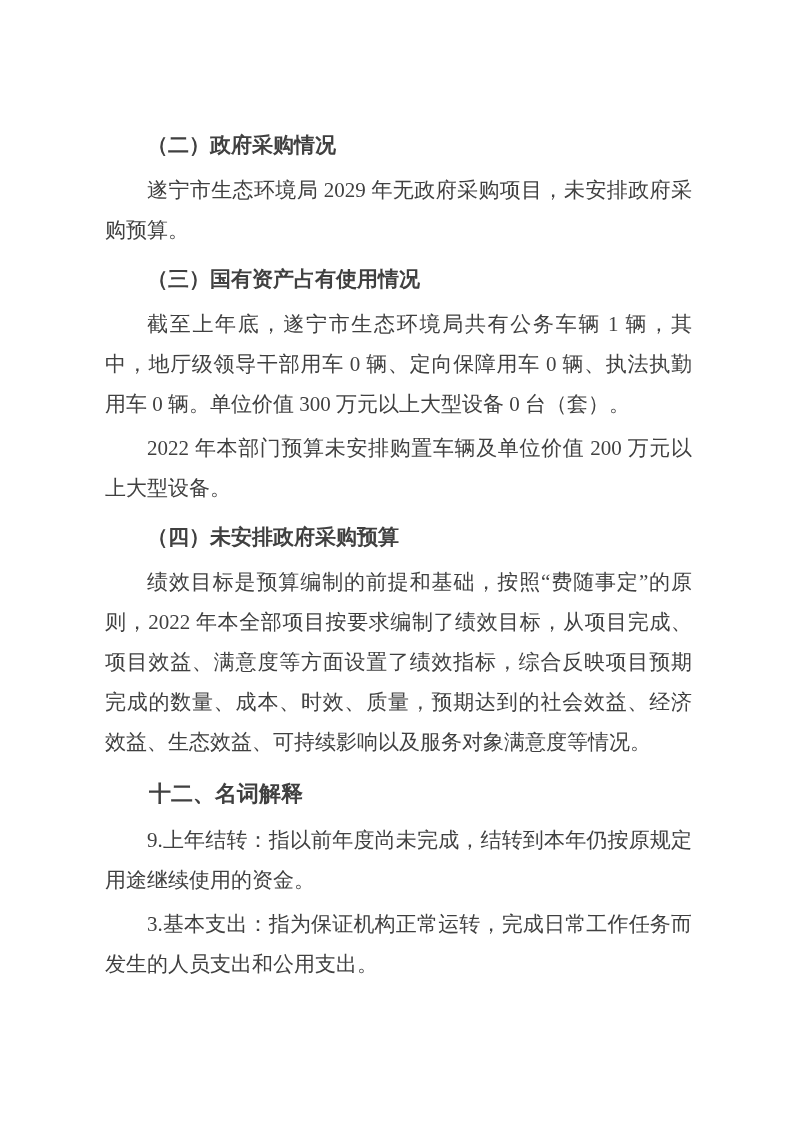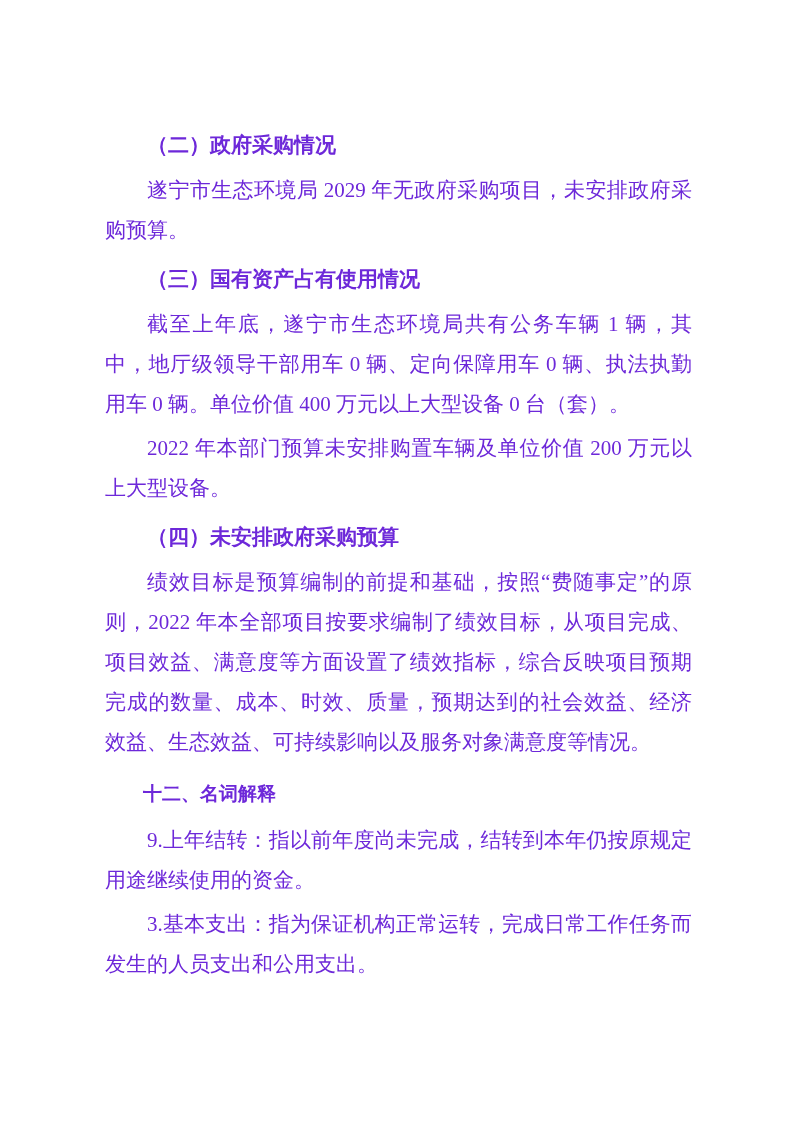--- a/index.html
+++ b/index.html
@@ -32,38 +32,38 @@
   }
   .hd {
     margin: 9px 0 5px 0;
     font-size: 21px;
     font-weight: bold;
     text-indent: 2em;
     text-align: left;
   }
   .hd-sans {
     font-family: "Liberation Sans", "DejaVu Sans", sans-serif;
-    font-size: 19px;
+    font-size: 22px;
     font-weight: 700;
     margin: 12px 0 6px 0;
   }
 </style>
 </head>
 <body>
 
 <div class="page" style="background: rgb(255, 255, 255);">
-  <div class="content" style="color: #6d28d9;">
+  <div class="content" style="color: #404040;">
 
     <h3 class="hd">（二）政府采购情况</h3>
 
     <p class="para">遂宁市生态环境局 2029 年无政府采购项目，未安排政府采购预算。</p>
 
     <h3 class="hd">（三）国有资产占有使用情况</h3>
 
-    <p class="para">截至上年底，遂宁市生态环境局共有公务车辆 1 辆，其中，地厅级领导干部用车 0 辆、定向保障用车 0 辆、执法执勤用车 0 辆。单位价值 400 万元以上大型设备 0 台（套）。</p>
+    <p class="para">截至上年底，遂宁市生态环境局共有公务车辆 1 辆，其中，地厅级领导干部用车 0 辆、定向保障用车 0 辆、执法执勤用车 0 辆。单位价值 300 万元以上大型设备 0 台（套）。</p>
 
     <p class="para">2022 年本部门预算未安排购置车辆及单位价值 200 万元以上大型设备。</p>
 
     <h3 class="hd">（四）未安排政府采购预算</h3>
 
     <p class="para">绩效目标是预算编制的前提和基础，按照“费随事定”的原则，2022 年本全部项目按要求编制了绩效目标，从项目完成、项目效益、满意度等方面设置了绩效指标，综合反映项目预期完成的数量、成本、时效、质量，预期达到的社会效益、经济效益、生态效益、可持续影响以及服务对象满意度等情况。</p>
 
     <h3 class="hd hd-sans">十二、名词解释</h3>
 
 

